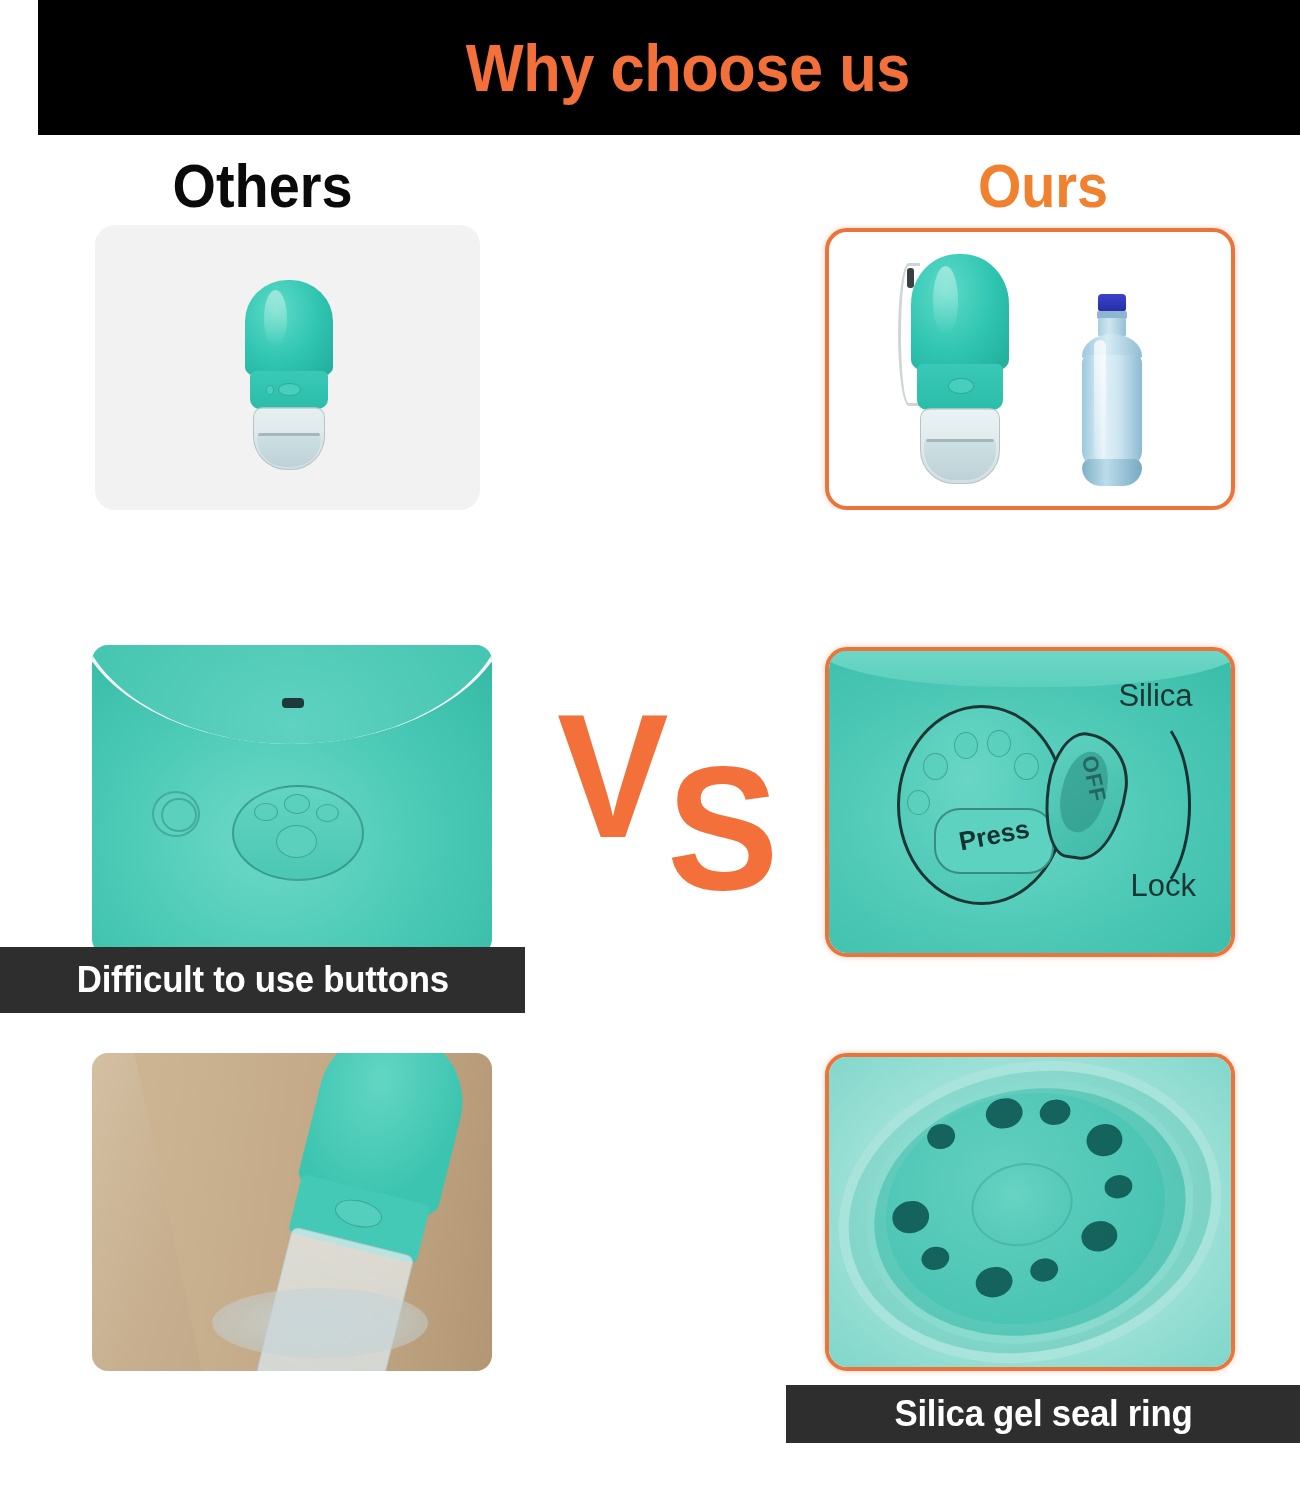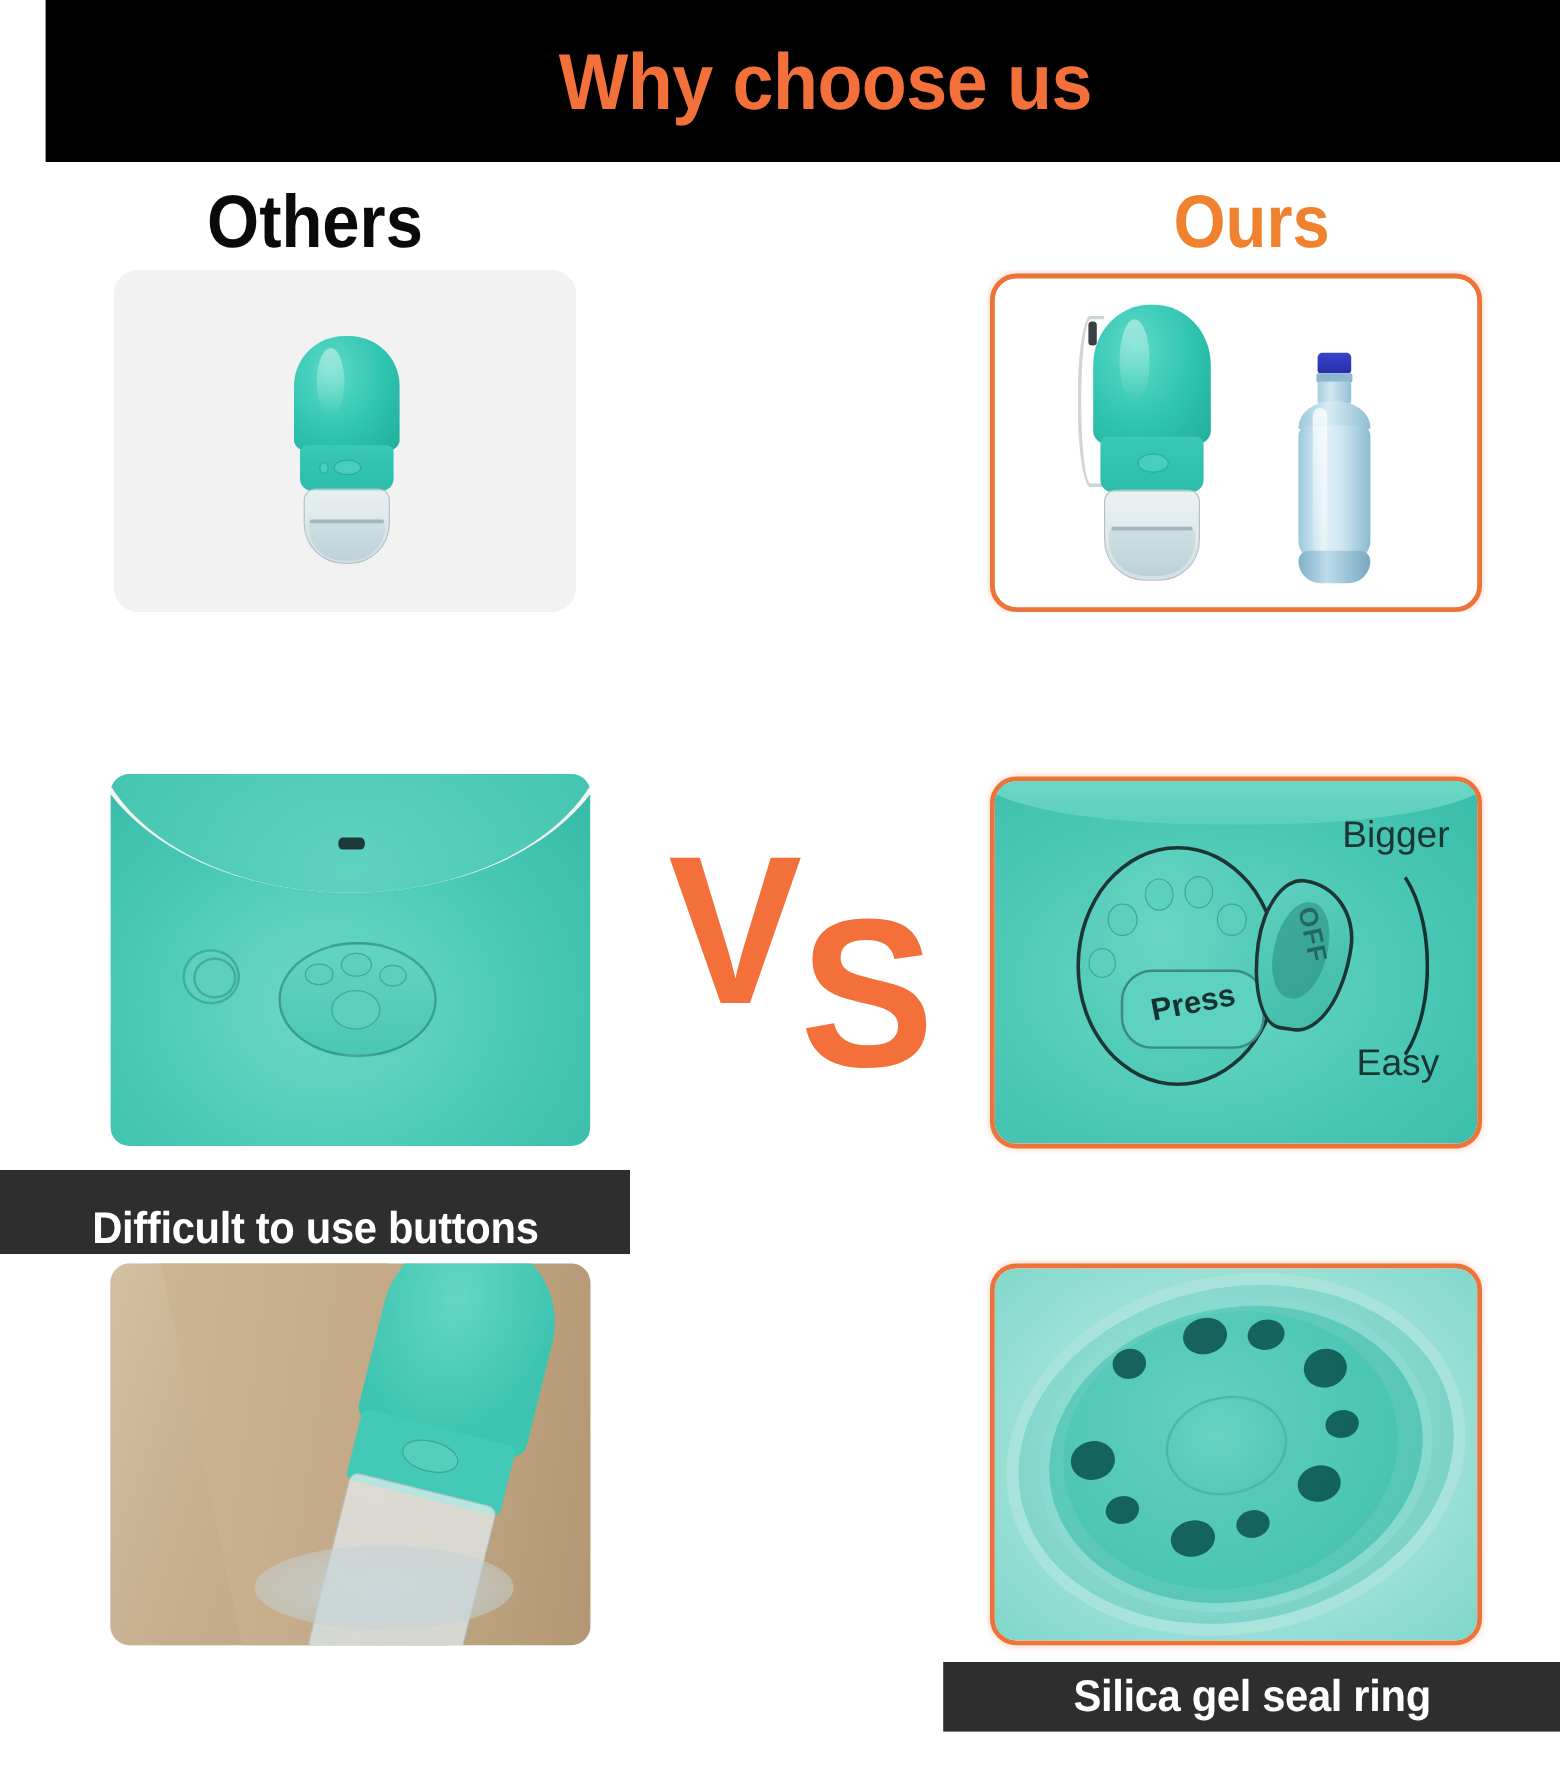--- a/index.html
+++ b/index.html
@@ -352,21 +352,21 @@
             <div class="small-btn"></div>
             <div class="paw-oval">
               <div class="paw-pad" style="left:39%;top:8%;width:20%;height:22%;"></div>
               <div class="paw-pad" style="left:16%;top:18%;width:18%;height:20%;"></div>
               <div class="paw-pad" style="left:64%;top:19%;width:18%;height:20%;"></div>
               <div class="paw-pad" style="left:33%;top:42%;width:32%;height:36%;"></div>
             </div>
           </div>
         </div>
       </div>
-      <div class="caption" style="top:340px;height:97px;text-align:center;">
+      <div class="caption" style="top:312px;height:66px;text-align:center;">
         <span>Difficult to use buttons</span>
       </div>
     </div>
 
     <div class="cell" style="top:1045px;height:407px;">
       <div class="media" style="top:0;height:332px;">
         <div class="card-photo" style="left:92px;top:8px;width:400px;height:318px;">
           <div class="leak-scene">
             <div class="paper-c"></div>
             <div class="paper-a"></div>
@@ -424,22 +424,22 @@
               <div class="paw-pad" style="left:14%;top:23%;width:15%;height:14%;background:#5ad0bd;"></div>
               <div class="paw-pad" style="left:70%;top:23%;width:15%;height:14%;background:#5ad0bd;"></div>
               <div class="paw-pad" style="left:4%;top:42%;width:14%;height:13%;background:#5ad0bd;"></div>
             </div>
             <div class="press-pad"></div>
             <div class="press-label">Press</div>
             <div class="lever"></div>
             <div class="lever-inner"></div>
             <div class="off-label">OFF</div>
             <div class="arc"></div>
-            <div class="lock-word" id="label-unlock">Bigger</div>
-            <div class="lock-word" id="label-lock">Easy</div>
+            <div class="lock-word" id="label-unlock">Silica</div>
+            <div class="lock-word" id="label-lock">Lock</div>
           </div>
         </div>
       </div>
     </div>
 
     <div class="cell" style="top:1045px;height:407px;">
       <div class="media" style="top:0;height:332px;">
         <div class="card-orange" style="left:39px;top:8px;width:410px;height:318px;">
           <div class="seal-scene">
             <div class="ring-outer"></div>

